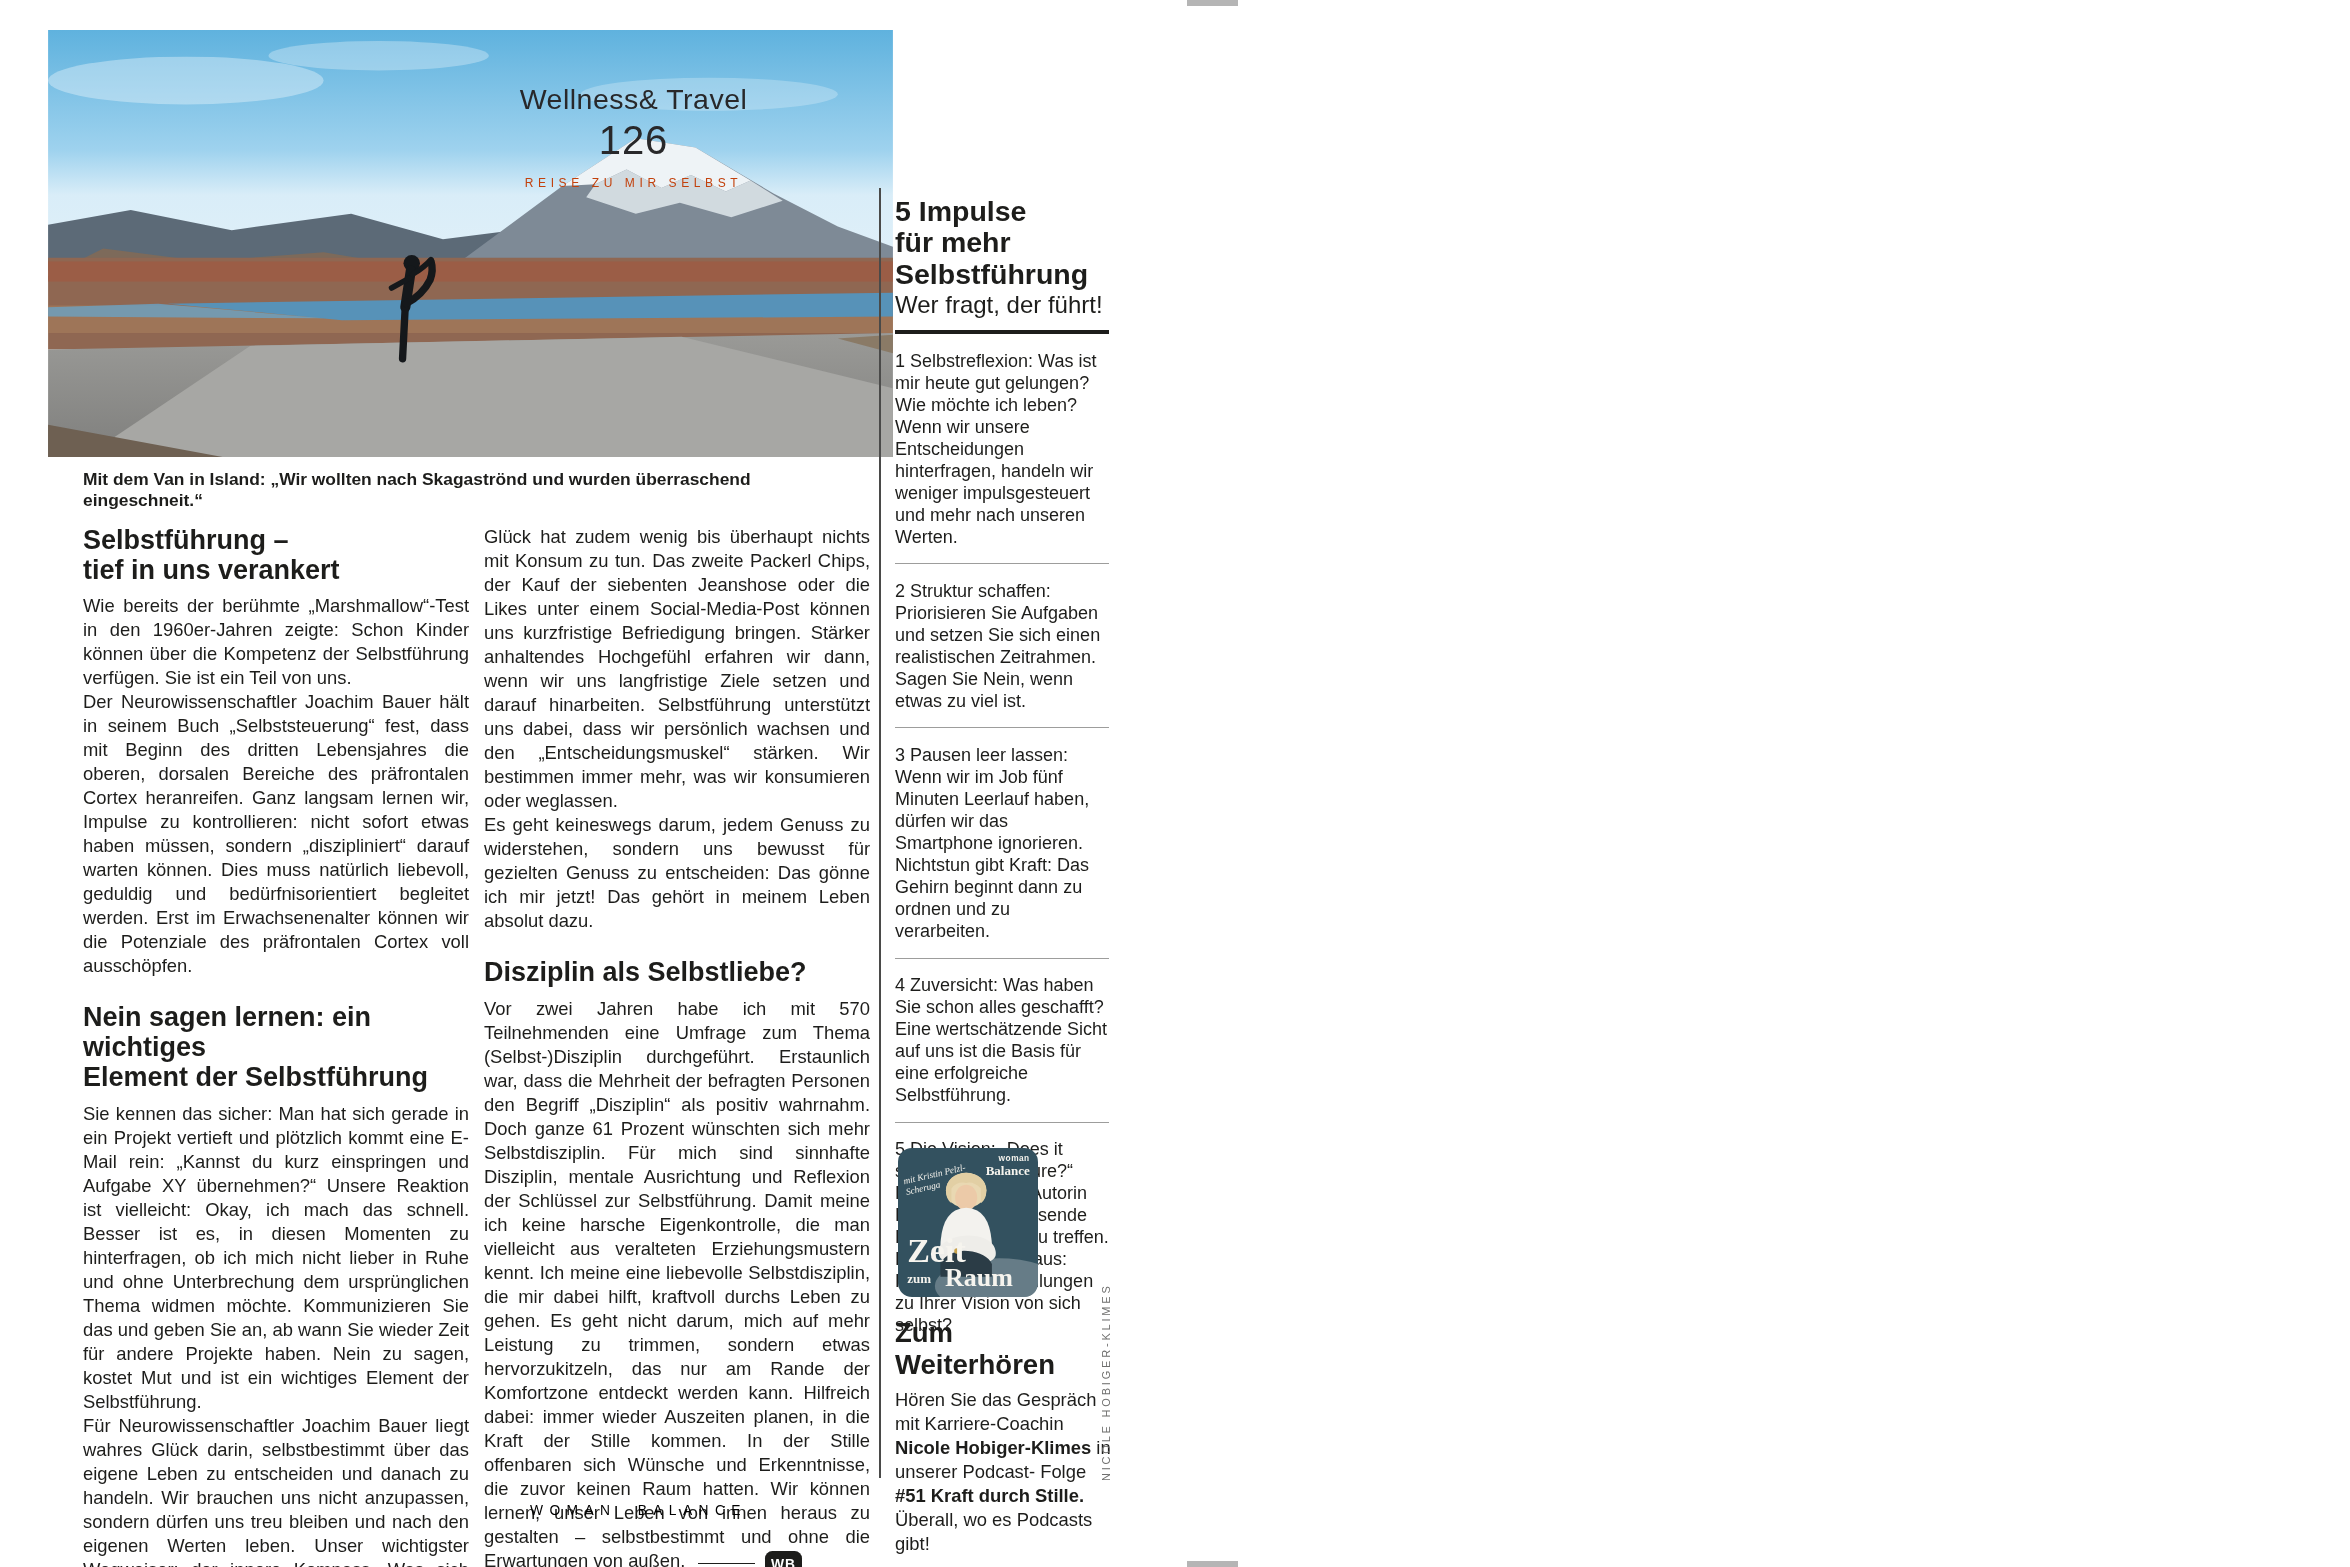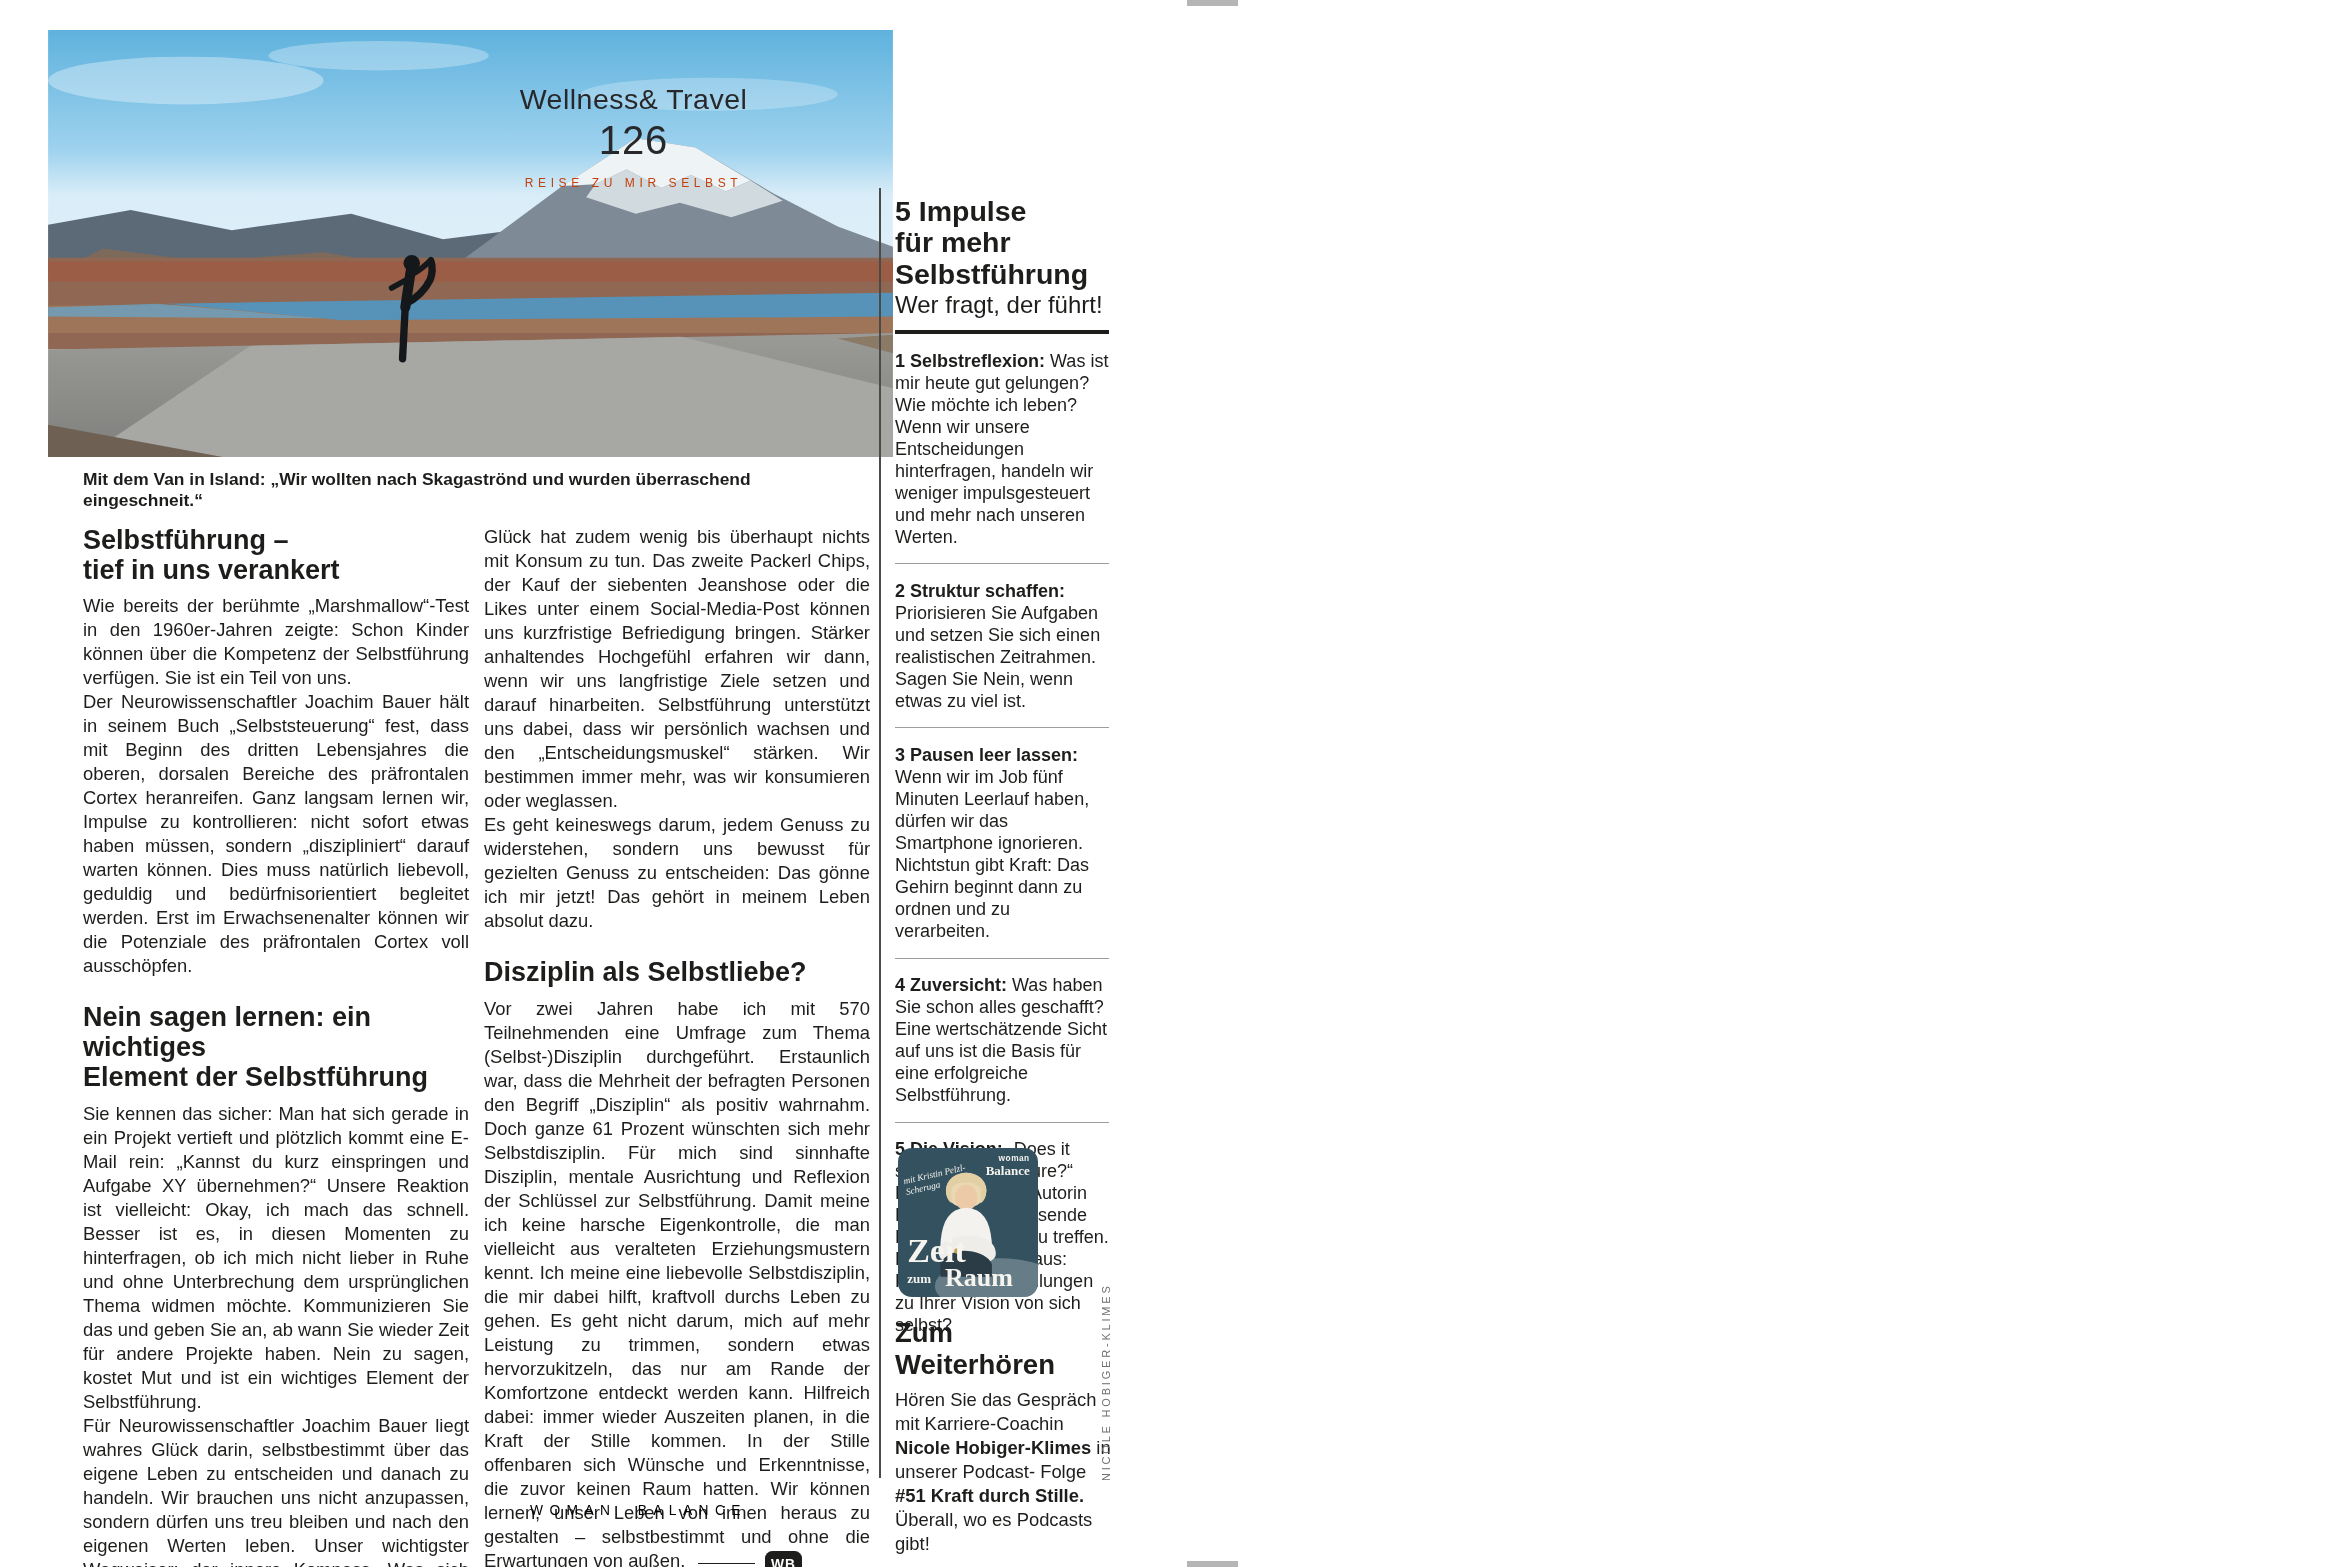--- a/index.html
+++ b/index.html
@@ -27,21 +27,21 @@
   .wb-badge{display:inline-block;background:#1d1d1b;color:#fff;font-weight:bold;font-size:13.8px;
             letter-spacing:0.9px;padding:1.8px 6.4px 2.8px;border-radius:7.3px;vertical-align:-1.8px;}
 
   
   .vdivider{position:absolute;left:879px;top:188px;width:1.8px;height:1290px;background:#4a4a49;}
   .sidebar{position:absolute;left:895px;top:196px;width:214px;}
   .sb-title{font-size:28.5px;font-weight:bold;line-height:1.1;margin:0;white-space:pre-line;}
   .sb-sub{font-size:24px;margin-top:1px;}
   .sb-rule{border:none;border-top:4.6px solid #1d1d1b;margin:11px 0 0 0;}
   .sb-item{font-size:18px;line-height:22px;padding:15.6px 0;}
-  .sb-item b{font-weight:bold;}
+  .sb-item b{font-weight:normal;}
   .sb-div{border:none;border-top:1.4px solid #9d9d9c;margin:0;}
 
   
   .cover{position:absolute;left:898px;top:1148px;width:140px;height:149px;border-radius:14px;
          background:#33515f;overflow:hidden;color:#f6f4ee;}
   .cover svg{position:absolute;left:0;top:0;}
   .cover-brand{position:absolute;right:8.3px;top:6.4px;text-align:right;line-height:1;}
   .cover-brand .w{display:block;font-size:8.3px;font-weight:bold;letter-spacing:0.5px;}
   .cover-brand .b{display:block;font-family:"Liberation Serif",serif;font-size:13px;font-weight:bold;margin-top:0.9px;}
   .cover-script{position:absolute;left:5.5px;top:20px;width:73px;font-family:"Liberation Serif",serif;

